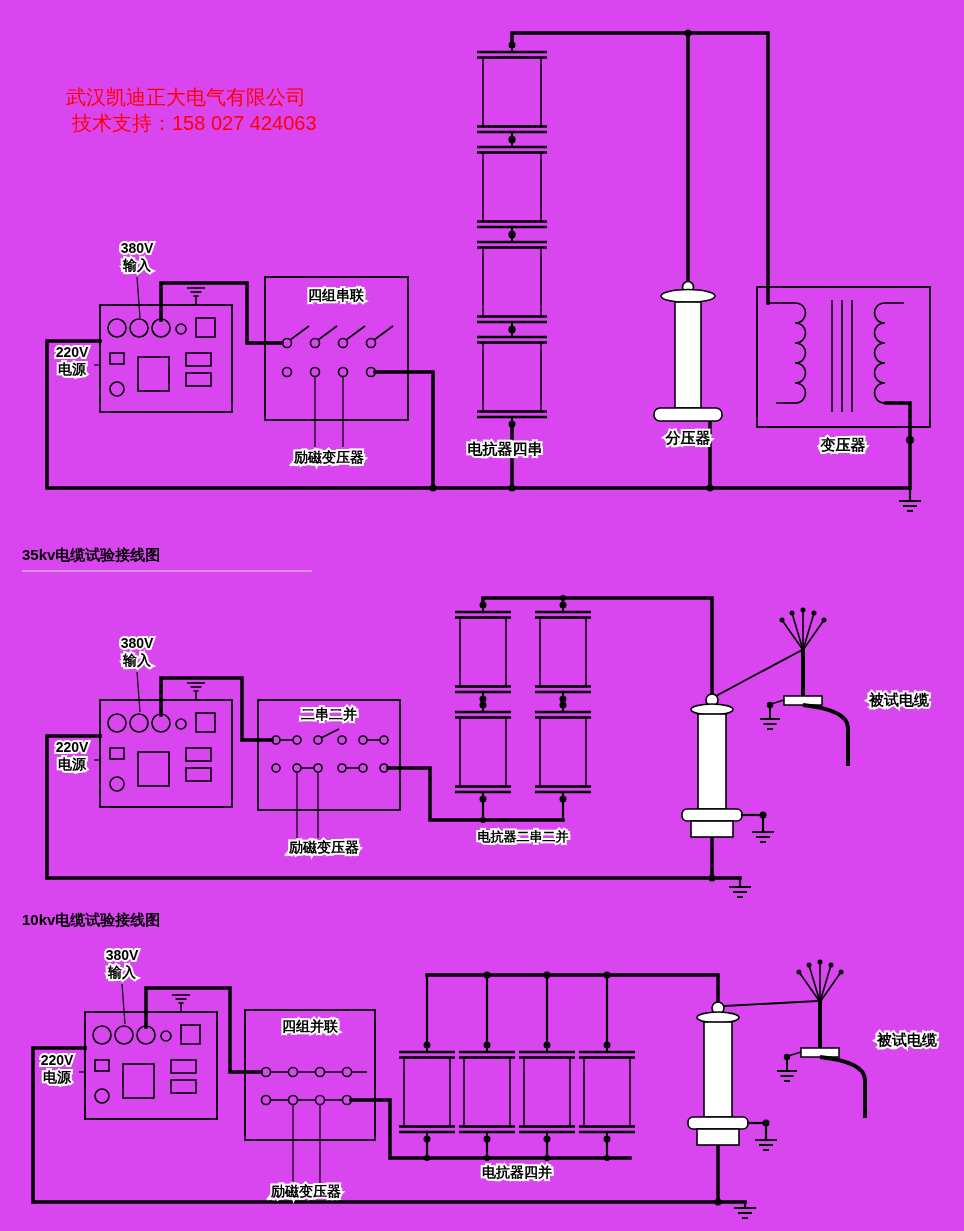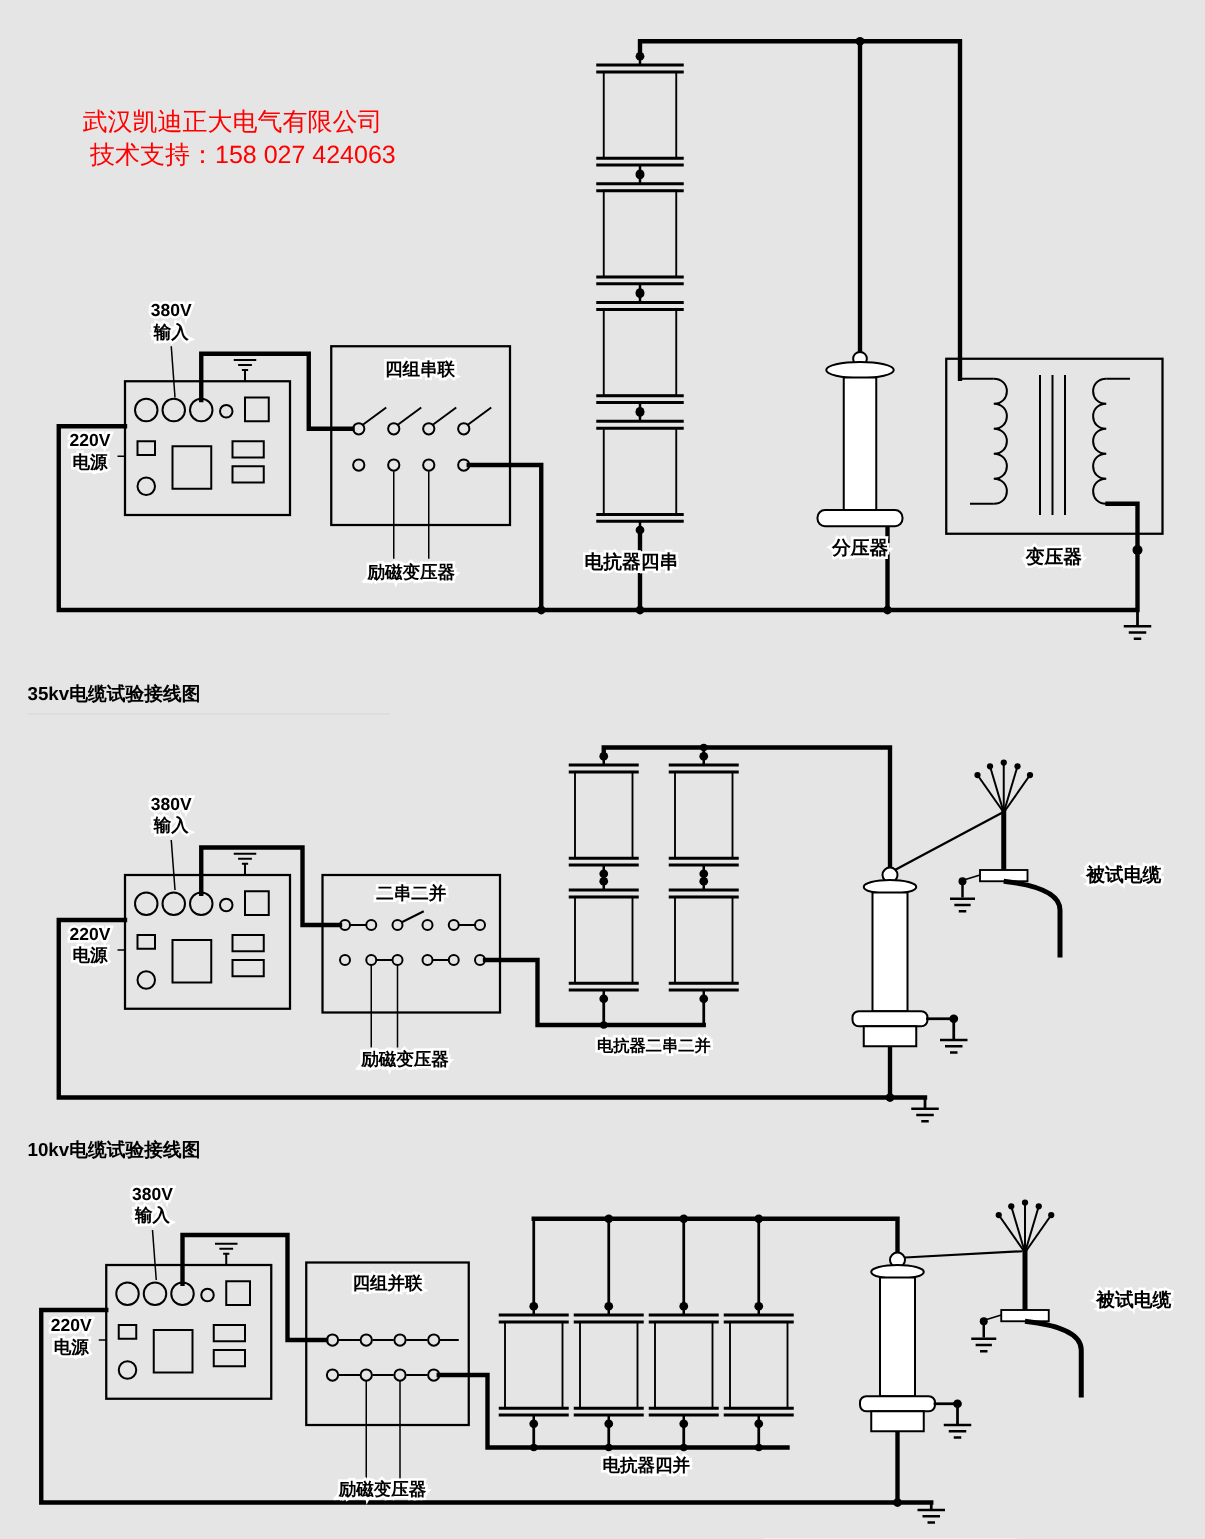--- a/index.html
+++ b/index.html
@@ -1,16 +1,16 @@
 <!DOCTYPE html>
 <html><head>
 <meta charset="utf-8">
 <style>
   html,body { margin:0; padding:0; background:#ffffff; }
-  .page { position:relative; width:964px; height:1231px; background:#e5e5e5; overflow:hidden; }
+  .page { position:relative; width:964px; height:1231px; background:#d946ef; overflow:hidden; }
   svg { font-family:"Liberation Sans","DejaVu Sans",sans-serif; }
   
   .w   { stroke:#000; stroke-width:3.5; fill:none; stroke-linecap:square; stroke-linejoin:miter; }
   .w2  { stroke:#000; stroke-width:2.2; fill:none; stroke-linecap:square; }
   .o   { stroke:#000; stroke-width:1.6; fill:none; }
   .o18 { stroke:#000; stroke-width:1.8; fill:none; }
   .tl  { stroke:#000; stroke-width:1.2; fill:none; }
   .dot { fill:#000; stroke:none; }
   
   text { fill:#000; }

